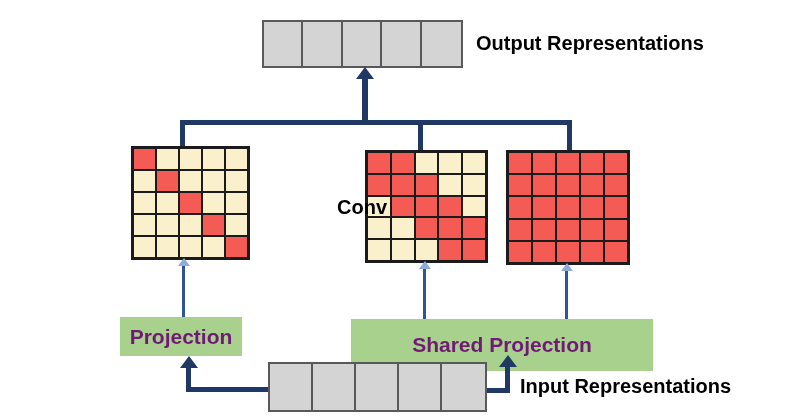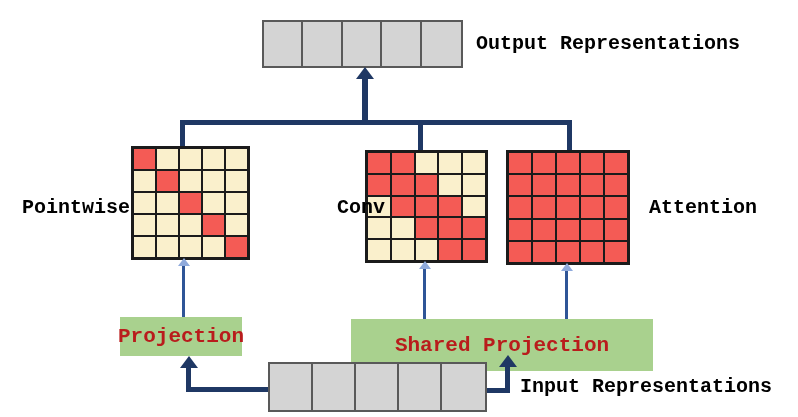--- a/index.html
+++ b/index.html
@@ -1,18 +1,18 @@
 <!DOCTYPE html>
 <html style="--active-cell: #f45b55; --inactive-cell: #faf0cc; --token-cell: #d4d4d4; --projection-box: #a9d18e; --arrow-dark: #1f3864; --arrow-light: #2f5597; --arrow-head-light: #8faadc;"><head>
 <meta charset="utf-8">
 <style>
   html,body{margin:0;padding:0;background:#ffffff;}
   .canvas{
     position:relative;width:798px;height:417px;background:#ffffff;overflow:hidden;
-    font-family:Liberation Mono, monospace;
+    font-family:Liberation Sans, sans-serif;
   }
   
   .token-row{
     position:absolute;display:grid;grid-auto-flow:column;grid-auto-columns:1fr;
     border:2px solid #595959;background:var(--token-cell,#d4d4d4);box-sizing:border-box;
   }
   .tcell{background:var(--token-cell,#d4d4d4);border-right:2px solid #595959;}
   .tcell:last-child{border-right:none;}
   .output-row{left:262px;top:20px;width:201px;height:48px;}
   .input-row{left:268px;top:362px;width:219px;height:50px;}
@@ -31,21 +31,21 @@
   .label{position:absolute;color:#000;font-weight:bold;font-size:20px;white-space:nowrap;}
   .output-label{left:476px;top:32px;}
   .pointwise-label{left:22px;top:196px;}
   .conv-label{left:296px;top:196px;margin-left:41px;}
   .attention-label{left:649px;top:196px;}
   .input-label{left:520px;top:375px;}
   
   .proj-box{
     position:absolute;background:var(--projection-box,#a9d18e);
     display:flex;align-items:center;justify-content:center;
-    color:#b91c1c;font-weight:bold;font-size:21px;box-sizing:border-box;
+    color:#701a75;font-weight:bold;font-size:21px;box-sizing:border-box;
   }
   .projection-box{left:120px;top:317px;width:122px;height:39px;}
   .shared-projection-box{left:351px;top:319px;width:302px;height:52px;}
   
   .navy{position:absolute;background:var(--arrow-dark,#1f3864);}
   .hline-top{left:180px;top:120px;width:392px;height:5px;}
   .drop-left{left:180px;top:120px;width:5px;height:27px;}
   .drop-mid{left:418px;top:120px;width:5px;height:31px;}
   .drop-right{left:567px;top:120px;width:5px;height:31px;}
   .out-shaft{left:362px;top:77px;width:6px;height:47px;}
@@ -164,23 +164,21 @@
       <div class="mcell active"></div>
       <div class="mcell active"></div>
       <div class="mcell active"></div>
       <div class="mcell active"></div>
       <div class="mcell active"></div>
       <div class="mcell active"></div>
       <div class="mcell active"></div>
       <div class="mcell active"></div>
     </div>
 
-  <div class="label pointwise-label">Pointwise</div>
   <div class="label conv-label">Conv</div>
-  <div class="label attention-label">Attention</div>
 
   <div class="tri-up-light th-1"></div>
   <div class="thin thin-1"></div>
   <div class="tri-up-light th-2"></div>
   <div class="thin thin-2"></div>
   <div class="tri-up-light th-3"></div>
   <div class="thin thin-3"></div>
 
   <div class="proj-box projection-box">
     <span>Projection</span>

